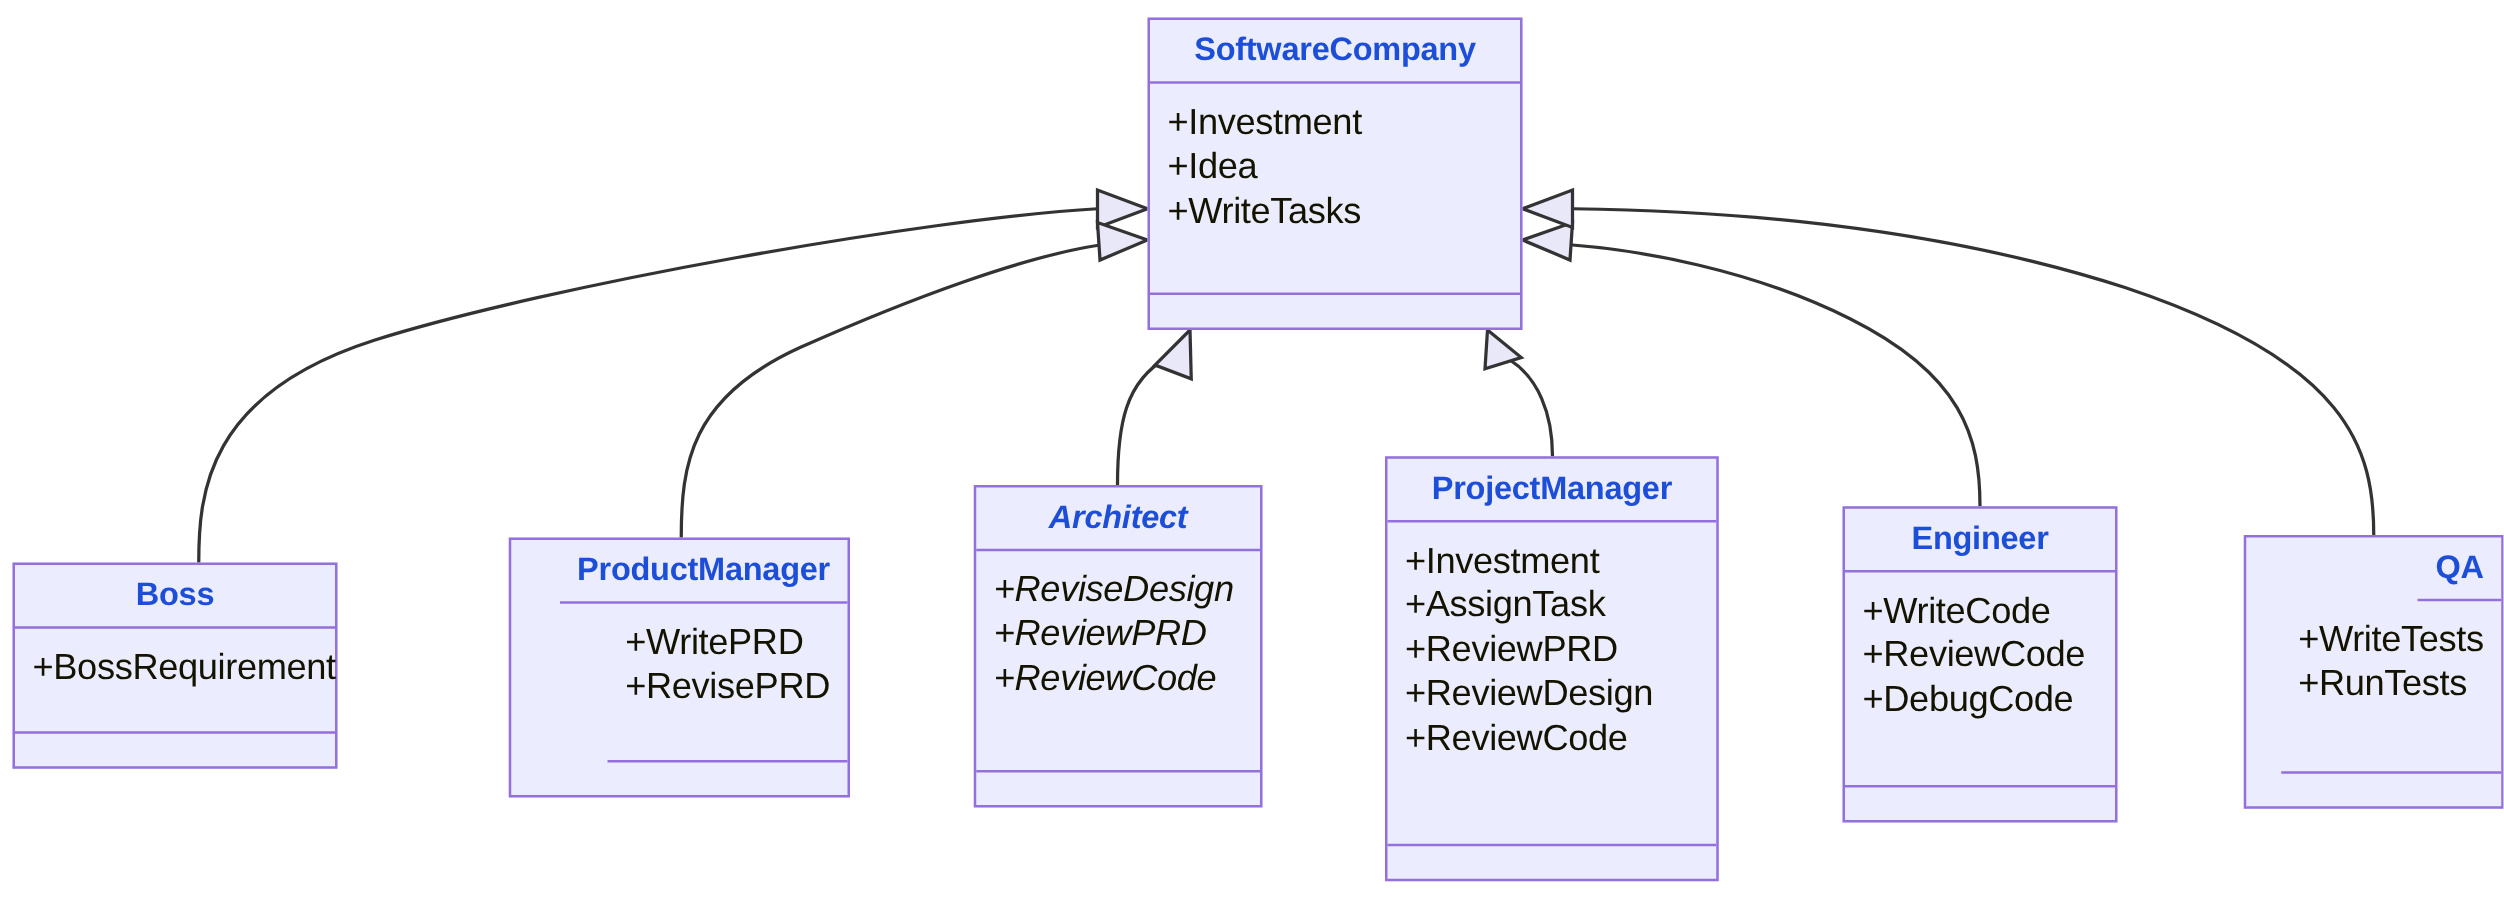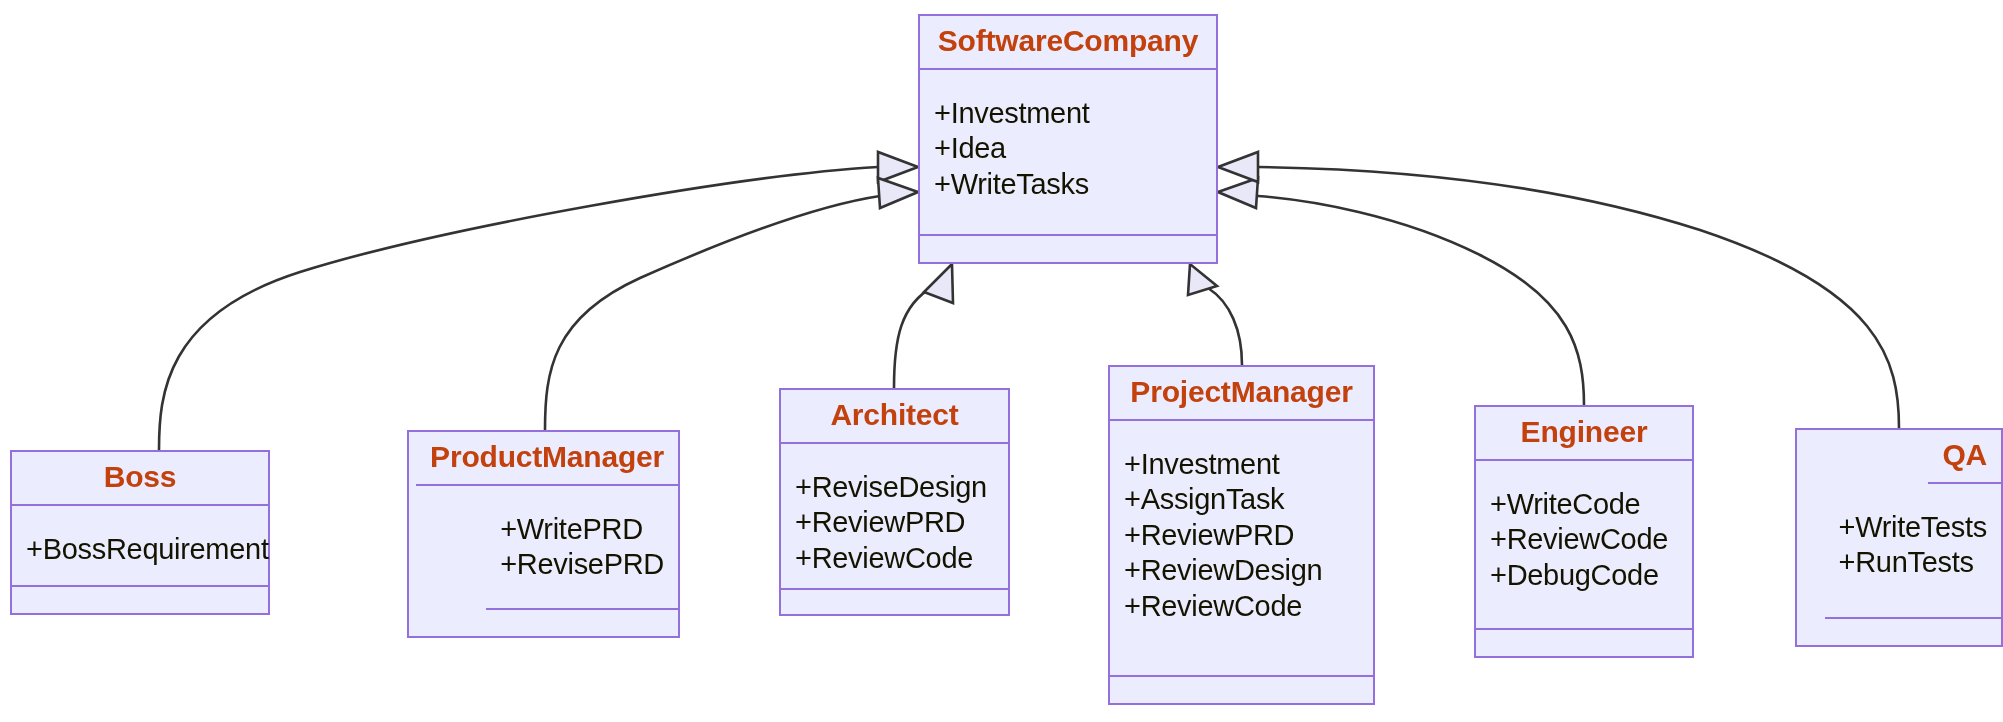--- a/index.html
+++ b/index.html
@@ -32,36 +32,35 @@
     border: 2px solid #9370DB;
     background: #ECECFF;
     display: flex;
     flex-direction: column;
     z-index: 5;
   }
   .uml-title {
     box-sizing: border-box;
     text-align: center;
     font-weight: bold;
-    font-size: 30px;
-    color: #c2410c;
+    font-size: 26px;
+    color: #1d4ed8;
     padding: 8px 14px 10px 14px;
     border-bottom: 2px solid #9370DB;
     white-space: nowrap;
     letter-spacing: -0.2px;
   }
   .uml-members {
     box-sizing: border-box;
     border-bottom: 2px solid #9370DB;
     padding: 14px 14px 12px 14px;
     display: flex;
     flex-direction: column;
     justify-content: flex-start;
     flex: 1 1 auto;
-    margin-top: 12px;
   }
   .uml-member {
     font-size: 29px;
     line-height: 1.22;
     color: #131300;
     white-space: nowrap;
     letter-spacing: -0.3px;
   }
   .uml-methods {
     box-sizing: border-box;
@@ -129,21 +128,21 @@
 
   <div class="uml-class" style="left:407px; top:430px; width:273px; height:208px;align-items:flex-end;">
     <div class="uml-title">ProductManager</div>
     <div class="uml-members">
       <div class="uml-member">+WritePRD</div>
       <div class="uml-member">+RevisePRD</div>
     </div>
     <div class="uml-methods"></div>
   </div>
 
-  <div class="uml-class" style="left:779px; top:388px; width:231px; height:228px;">
+  <div class="uml-class" style="left:779px; top:388px; width:231px; height:258px;font-style:italic;">
     <div class="uml-title">Architect</div>
     <div class="uml-members">
       <div class="uml-member">+ReviseDesign</div>
       <div class="uml-member">+ReviewPRD</div>
       <div class="uml-member">+ReviewCode</div>
     </div>
     <div class="uml-methods"></div>
   </div>
 
   <div class="uml-class" style="left:1108px; top:365px; width:267px; height:340px;">

